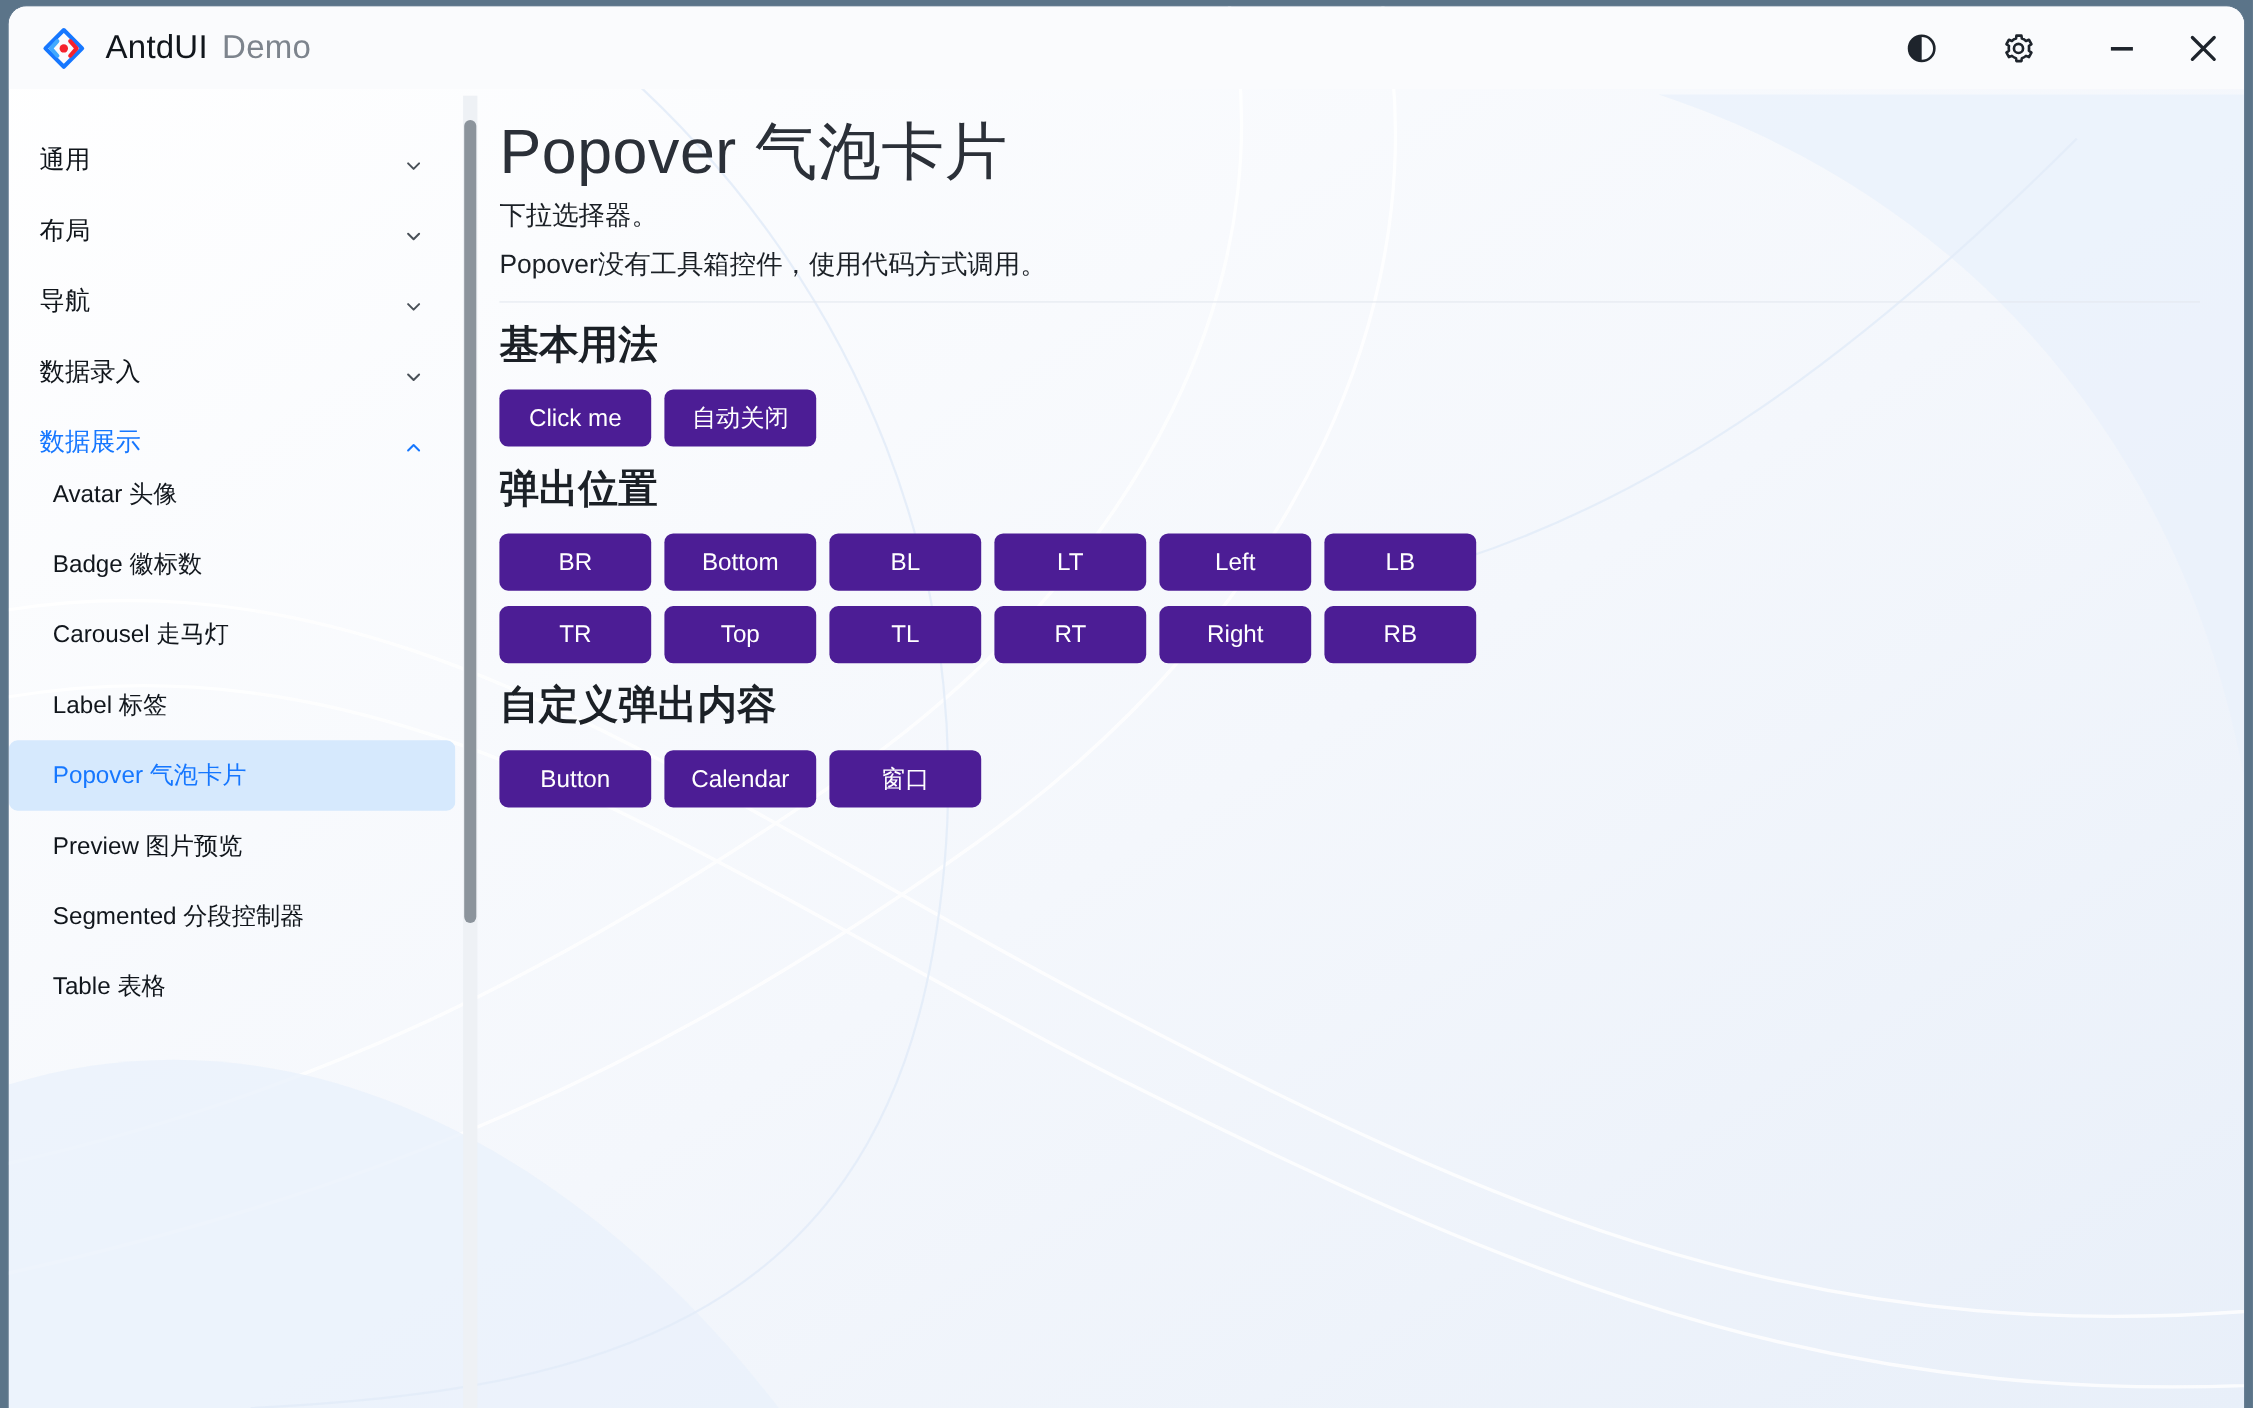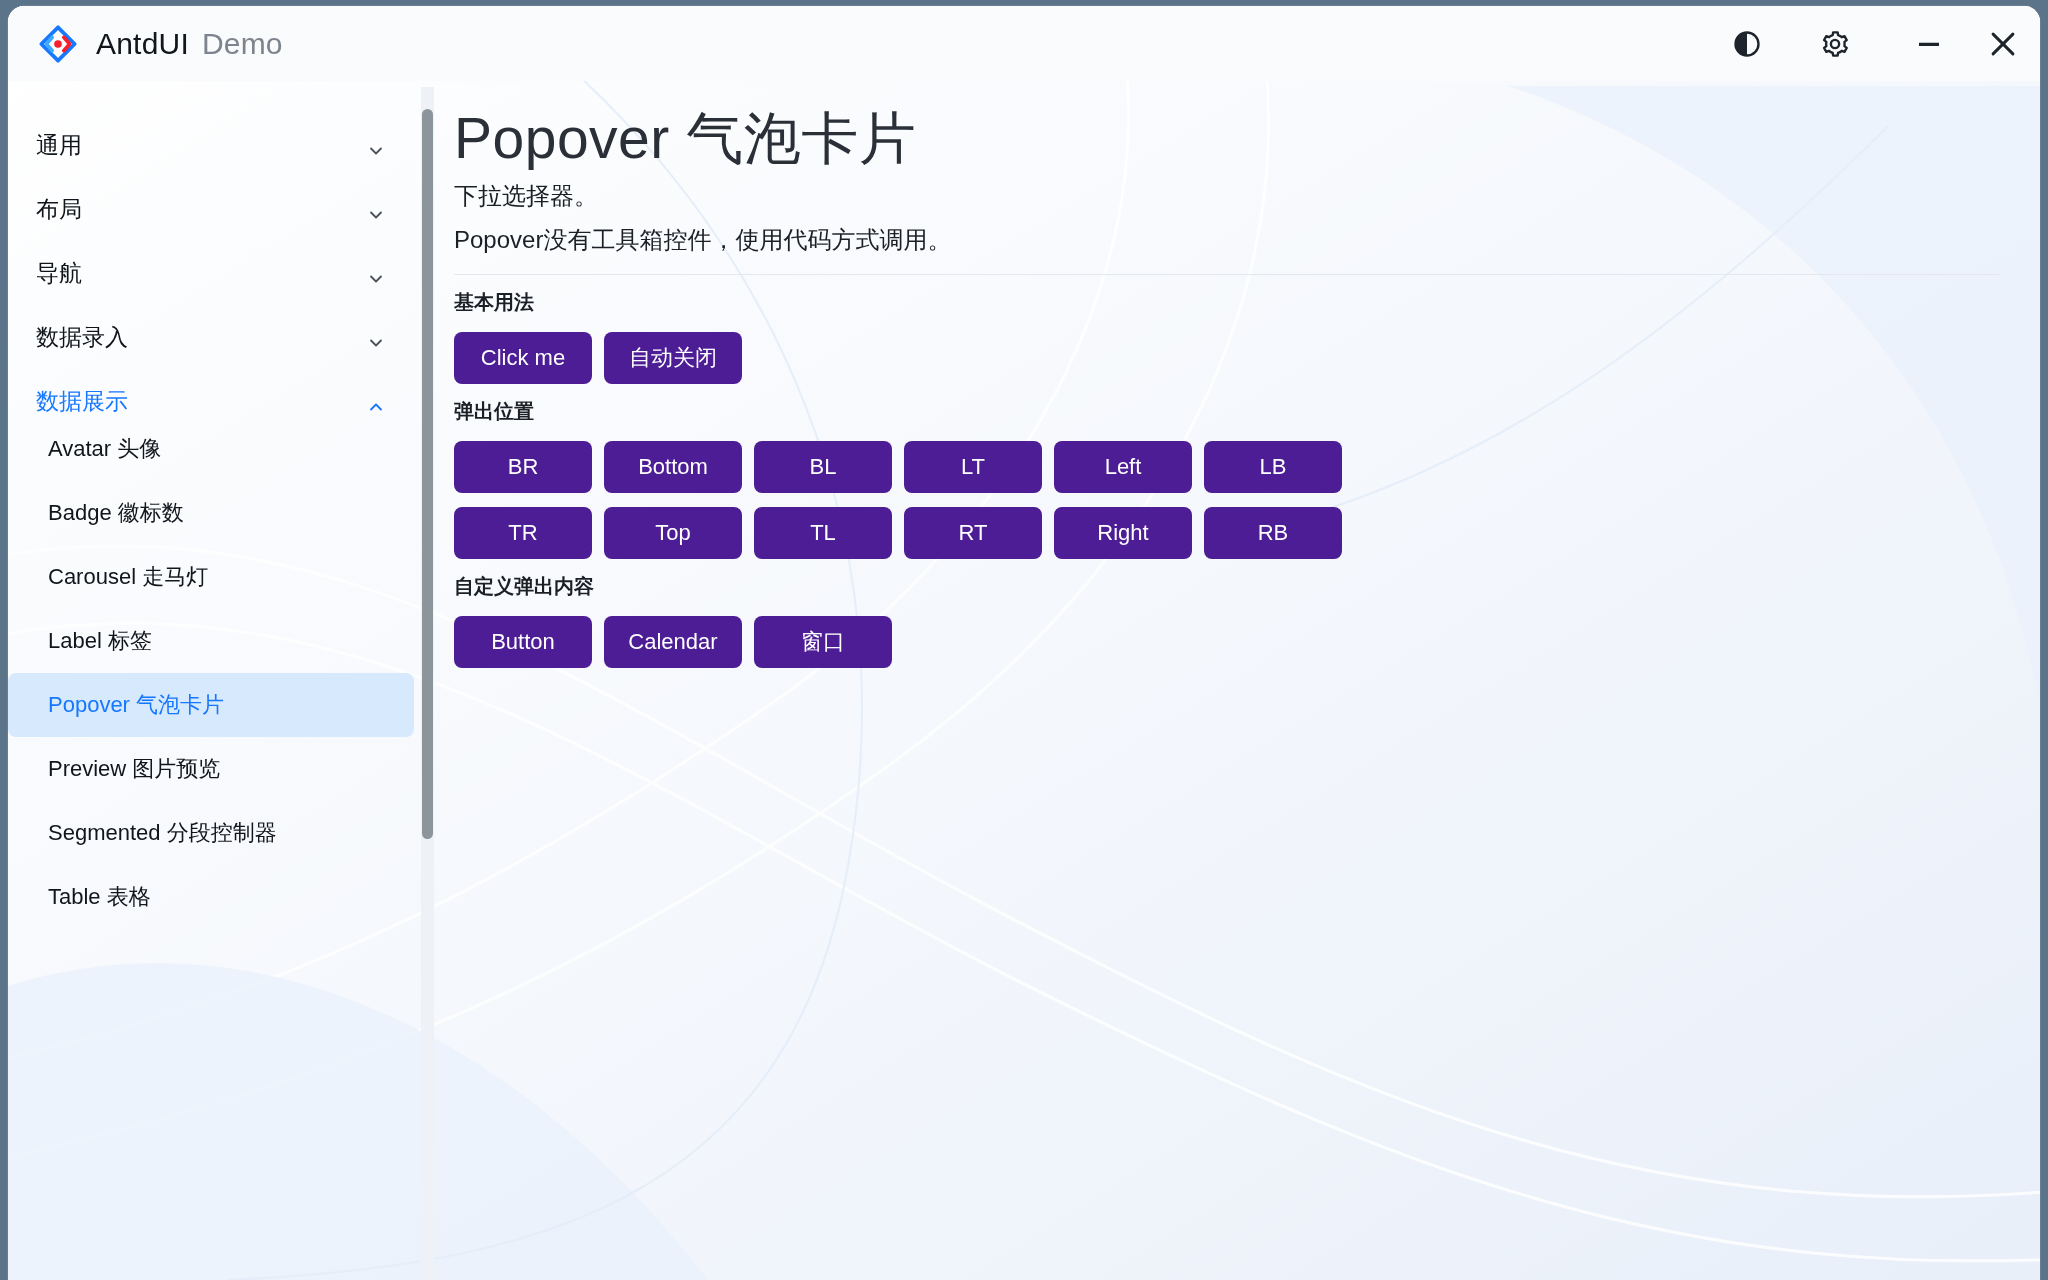--- a/index.html
+++ b/index.html
@@ -123,21 +123,21 @@
     color: #1b2026;
     margin-bottom: 12px;
   }
   .page-desc.second { margin-bottom: 18px; }
   .divider {
     height: 1px;
     background: #e3e8ef;
     margin: 8px 0 14px 0;
   }
   .section-title {
-    font-size: 20px;
+    font-size: 36px;
     color: #1b2026;
     margin: 6px 0 16px 0;
   }
   .btn-row {
     display: flex;
     gap: 12px;
     margin-bottom: 14px;
     flex-wrap: nowrap;
   }
   .btn {

